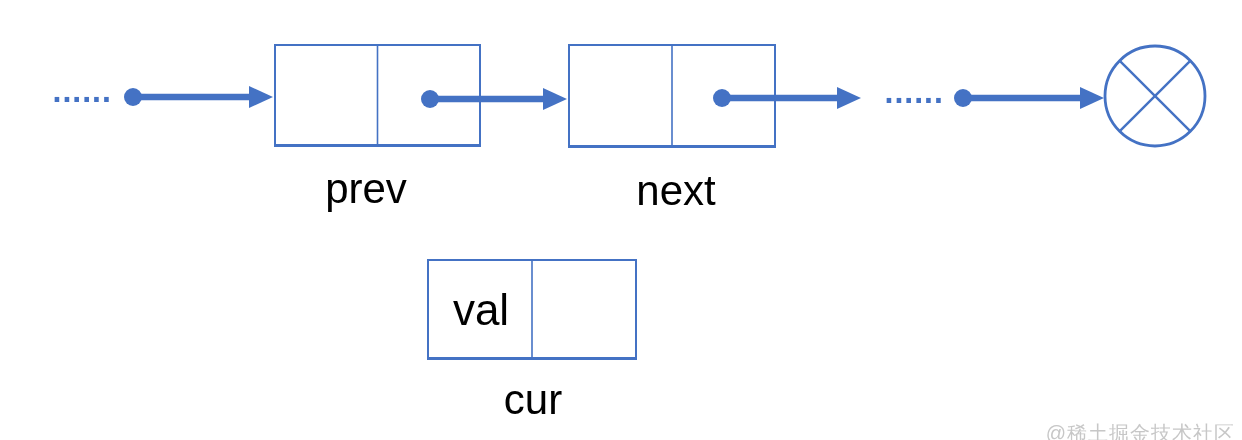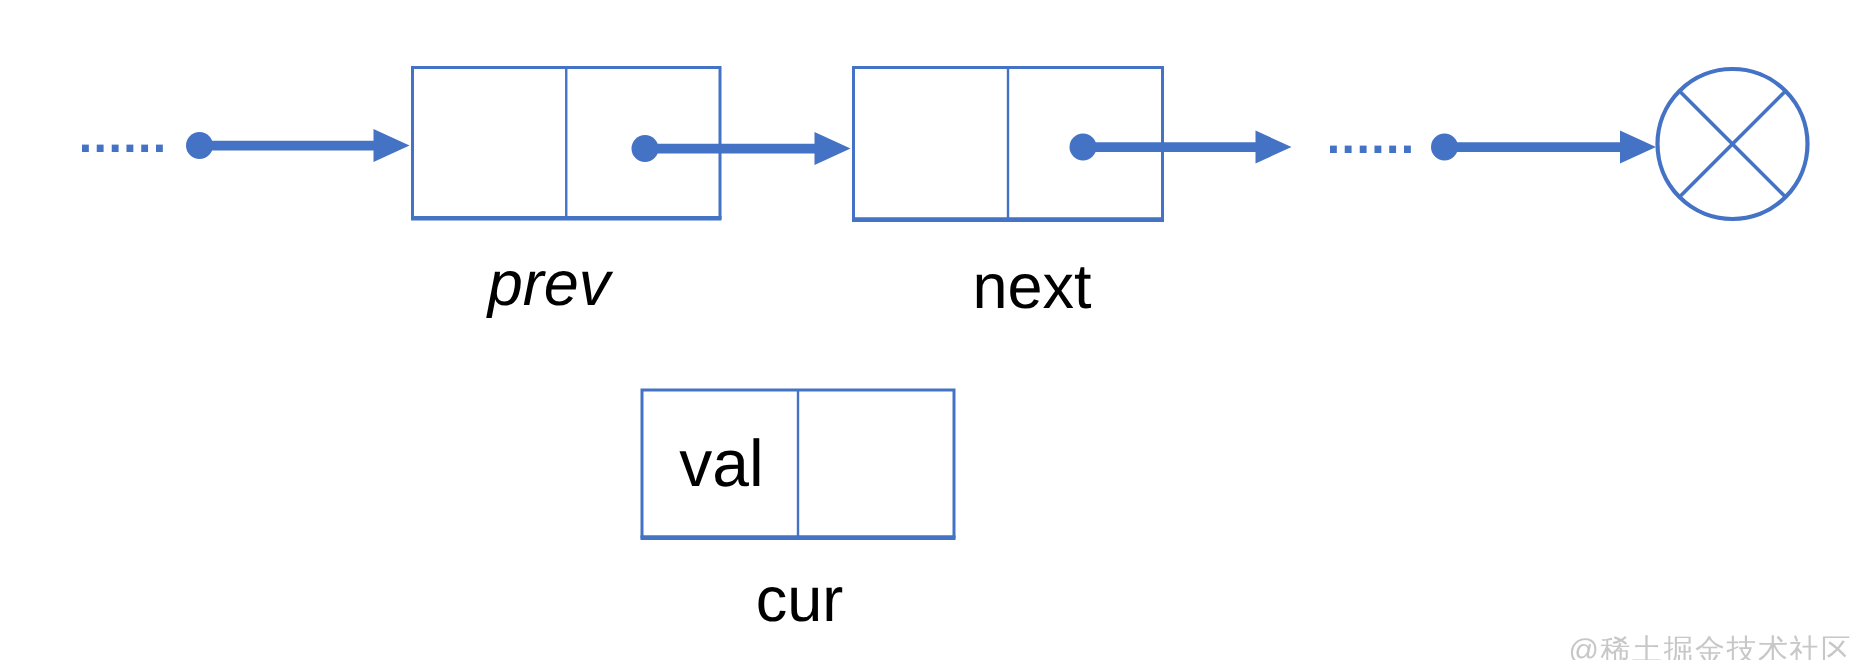--- a/index.html
+++ b/index.html
@@ -121,22 +121,22 @@
       <rect x="428" y="260" width="208" height="98"></rect>
       <line class="divider" x1="532" y1="260" x2="532" y2="358"></line>
       <line class="bottom-edge" x1="427" y1="358.5" x2="637" y2="358.5"></line>
     </g>
   </svg>
 
   <div class="ellipsis" style="left:52px; top:80px;">......</div>
 
   <div class="ellipsis" style="left:884px; top:81px;">......</div>
 
-  <div class="node-label" style="left:366px; top:165px;font-style:italic;">prev</div>
+  <div class="node-label" style="left:366px; top:165px;">prev</div>
 
-  <div class="node-label" style="left:676px; top:167px;margin-left:12px;">next</div>
+  <div class="node-label" style="left:676px; top:167px;">next</div>
 
   <div class="cell-text" style="left:481px; top:285px;">val</div>
 
   <div class="node-label" style="left:533px; top:376px;text-align:right;">cur</div>
 
   <div class="watermark">@稀土掘金技术社区</div>
 </div>
 
 </body></html>

